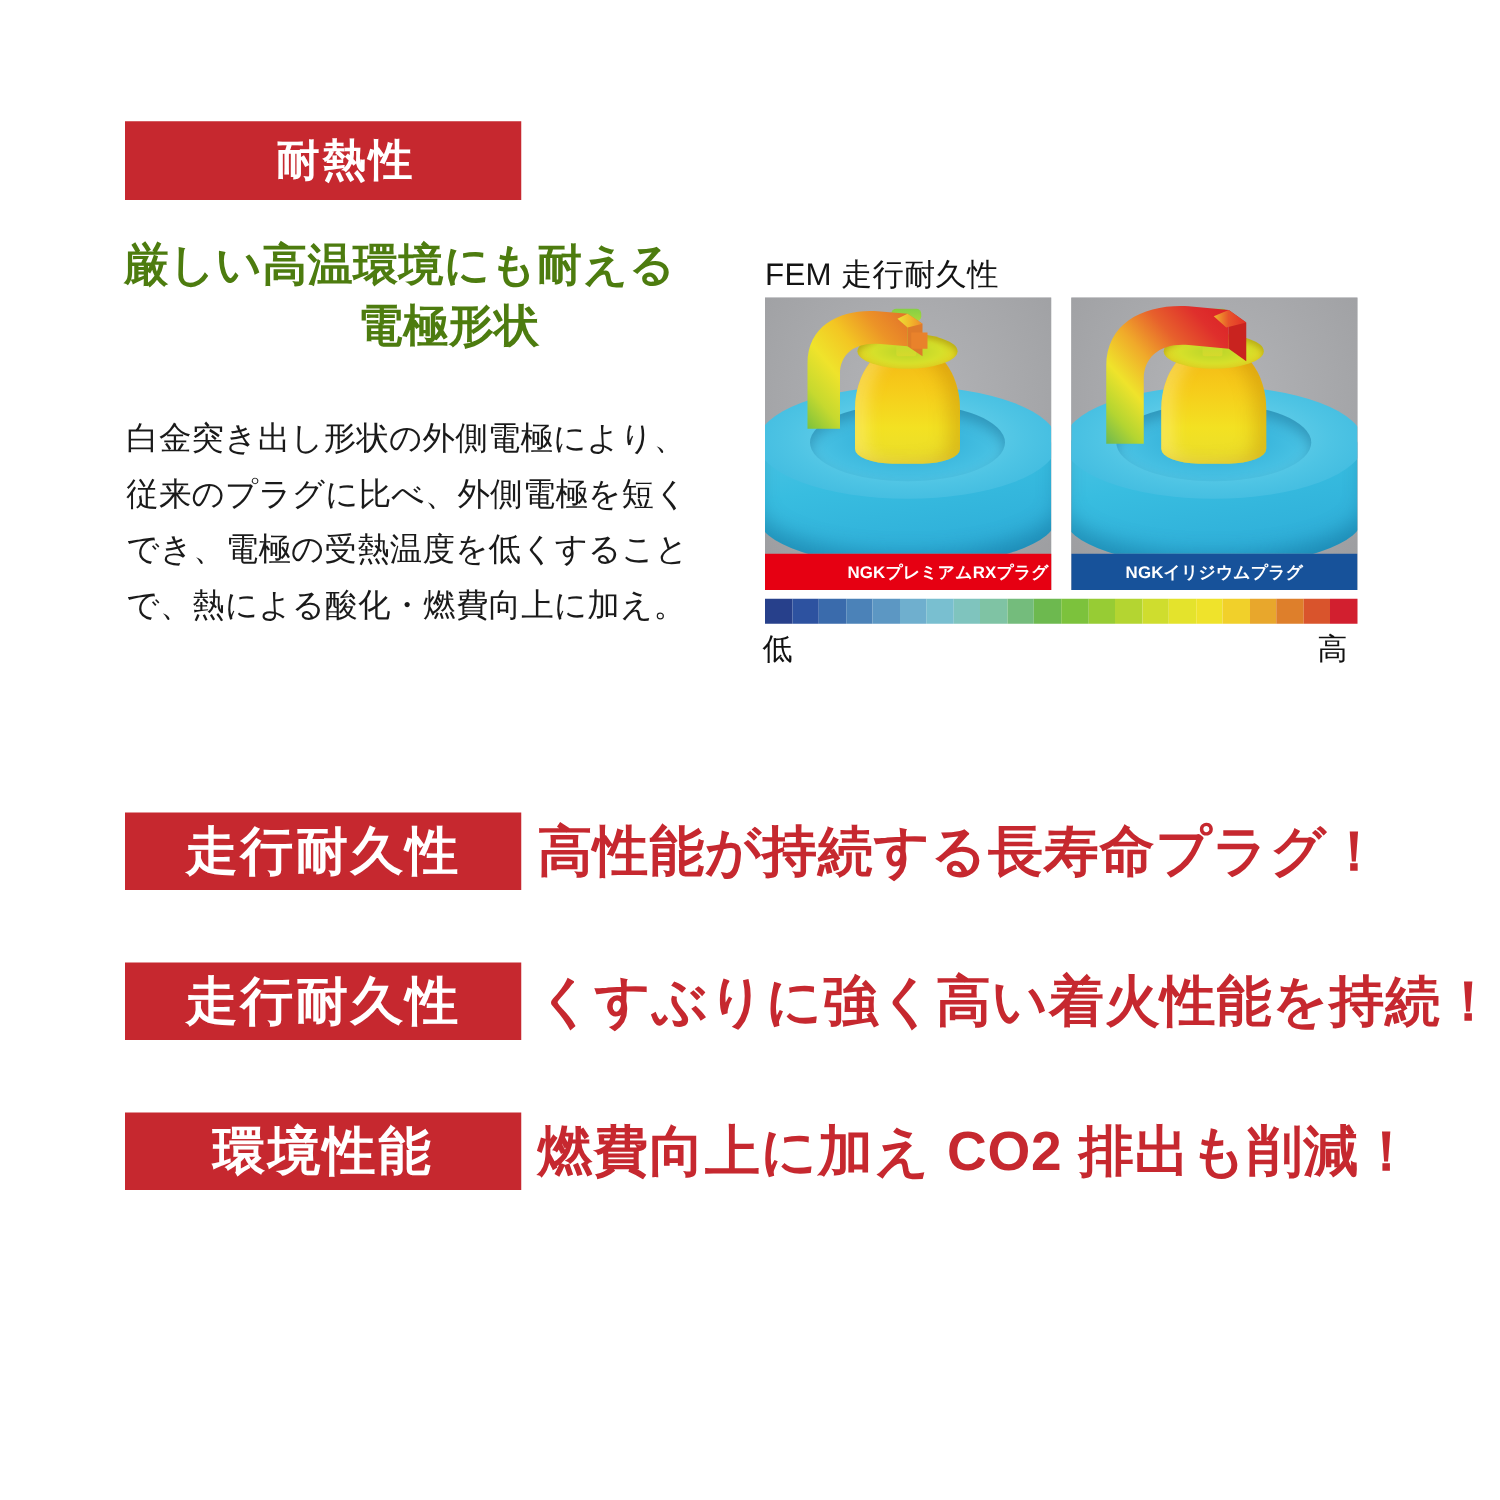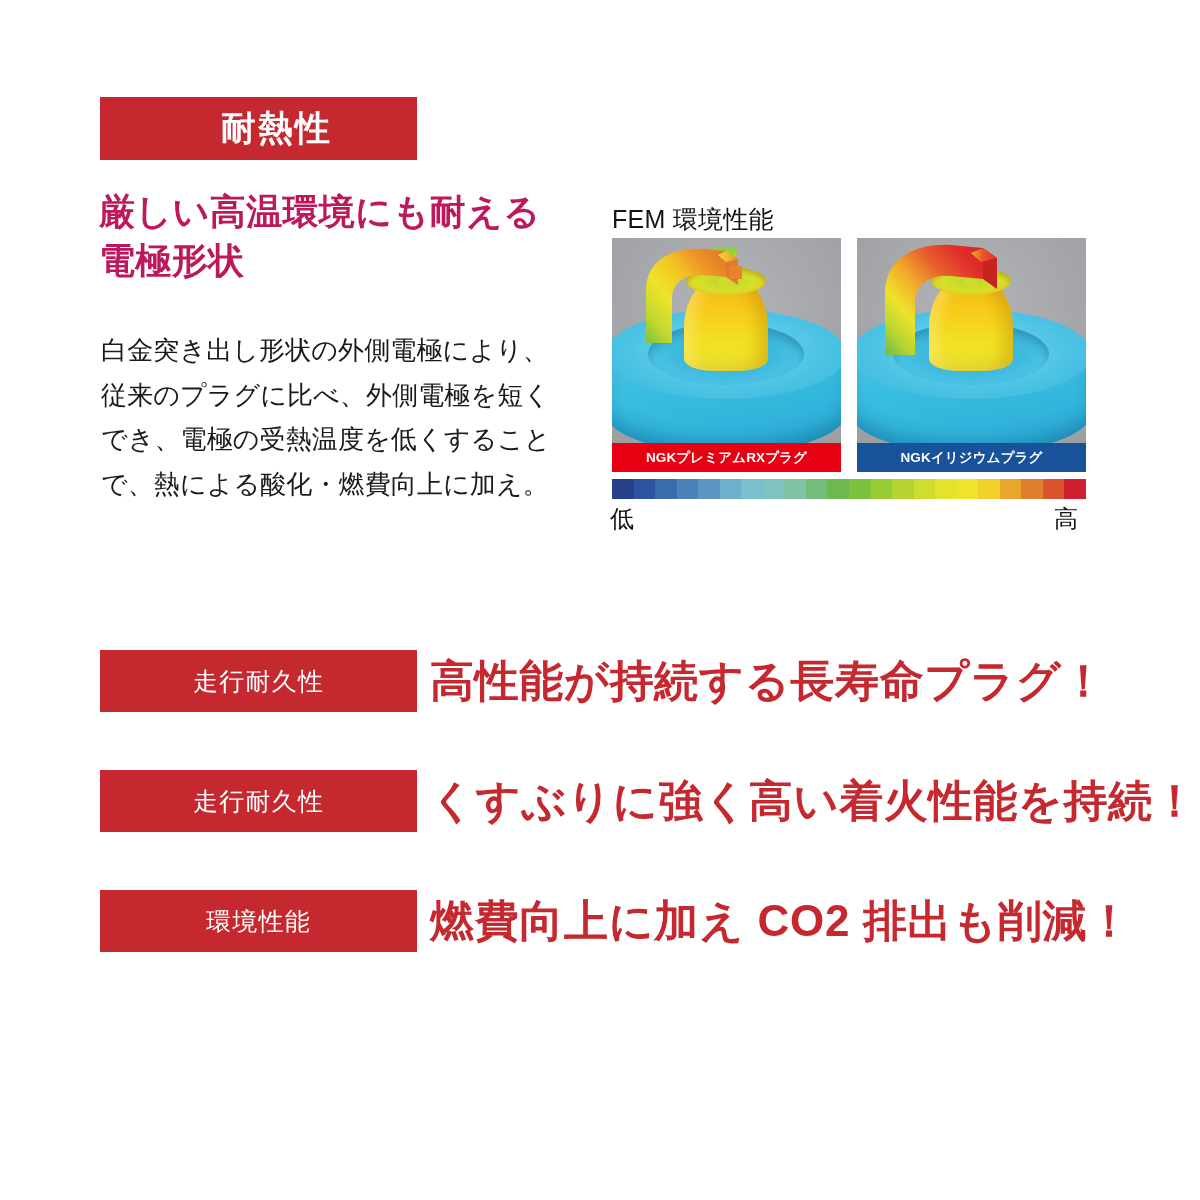--- a/index.html
+++ b/index.html
@@ -23,24 +23,24 @@
     font-weight:700;
     letter-spacing:.06em;
     box-sizing:border-box;
   }
   #chip-heat{left:100px;top:97px;width:317px;height:63px;font-size:35px;justify-content:center;}
   #chip-heat .chip-text{transform:translateX(18px);}
 
   
   #headline{
     position:absolute;left:99px;top:188px;width:520px;
-    color:#be185d;font-size:36px;font-weight:700;line-height:1.35;
+    color:#4d7c0f;font-size:36px;font-weight:700;line-height:1.35;
     letter-spacing:.01em;
   }
-  #headline .l2{display:block;}
+  #headline .l2{display:block;text-align:center;}
 
   #bodycopy{
     position:absolute;left:101px;top:328px;width:490px;
     color:#1a1a1a;font-size:26px;line-height:1.72;
     letter-spacing:.005em;font-weight:400;
   }
   #bodycopy span{display:block;white-space:nowrap;}
 
   
   #fem-title{
@@ -123,21 +123,21 @@
 
   
   .frow{position:absolute;left:100px;width:1000px;height:62px;}
   #frow-0{top:650px;}
   #frow-1{top:770px;}
   #frow-2{top:890px;}
   .frow .tag{
     position:absolute;left:0;top:0;width:317px;height:62px;
     background:#C6282F;color:#fff;
     display:flex;align-items:center;justify-content:center;
-    font-size:25px;font-weight:400;letter-spacing:.05em;
+    font-size:42px;font-weight:700;letter-spacing:.05em;
     box-sizing:border-box;
   }
   .frow .desc{
     position:absolute;left:330px;top:0;height:62px;
     display:flex;align-items:center;
     color:#C6282F;font-size:44px;font-weight:700;letter-spacing:.015em;
     white-space:nowrap;
   }
 </style>
 </head>
@@ -154,21 +154,21 @@
     <span class="l2">電極形状</span>
   </div>
 
   <div id="bodycopy">
     <span>白金突き出し形状の外側電極により、</span>
     <span>従来のプラグに比べ、外側電極を短く</span>
     <span>でき、電極の受熱温度を低くすること</span>
     <span>で、熱による酸化・燃費向上に加え。</span>
   </div>
 
-  <div id="fem-title">FEM 環境性能</div>
+  <div id="fem-title">FEM 走行耐久性</div>
 
   <div id="fem-panels">
 
     <div class="fem-panel" id="fem-panel-0">
       <div class="fem-stage">
         <div class="shell-outer"></div>
         <div class="shell-top"></div>
         <div class="shell-bore"></div>
         <div class="nose"></div>
         <div class="nose-rim"></div>
@@ -191,21 +191,21 @@
                 <stop offset="100%" stop-color="#EE8B2C"></stop>
               </linearGradient>
             </defs>
             <path d="M16,104 L16,52 C16,20 44,8 72,10 L96,12 L96,38 L72,36 C54,35 42,44 42,60 L42,104 Z" fill="url(#gA)"></path>
             <path d="M96,12 L108,20 L108,46 L96,38 Z" fill="#DE7A2A"></path>
             <path d="M96,12 L108,20 L96,23 L88,16 Z" fill="url(#gAtop)"></path>
             <rect x="99" y="27" width="13" height="13" fill="#E9822B"></rect>
           </svg>
         </div>
       </div>
-      <div class="fem-cap" id="fem-cap-0" style="background: rgb(230, 0, 18);">NGKプレミアムRXプラグ</div>
+      <div class="fem-cap" id="fem-cap-0" style="background: rgb(230, 0, 18); padding-left: 32px;">NGKプレミアムRXプラグ</div>
     </div>
 
     <div class="fem-panel" id="fem-panel-1">
       <div class="fem-stage">
         <div class="shell-outer"></div>
         <div class="shell-top"></div>
         <div class="shell-bore"></div>
         <div class="nose"></div>
         <div class="nose-rim"></div>
         <div class="center-electrode"></div>

